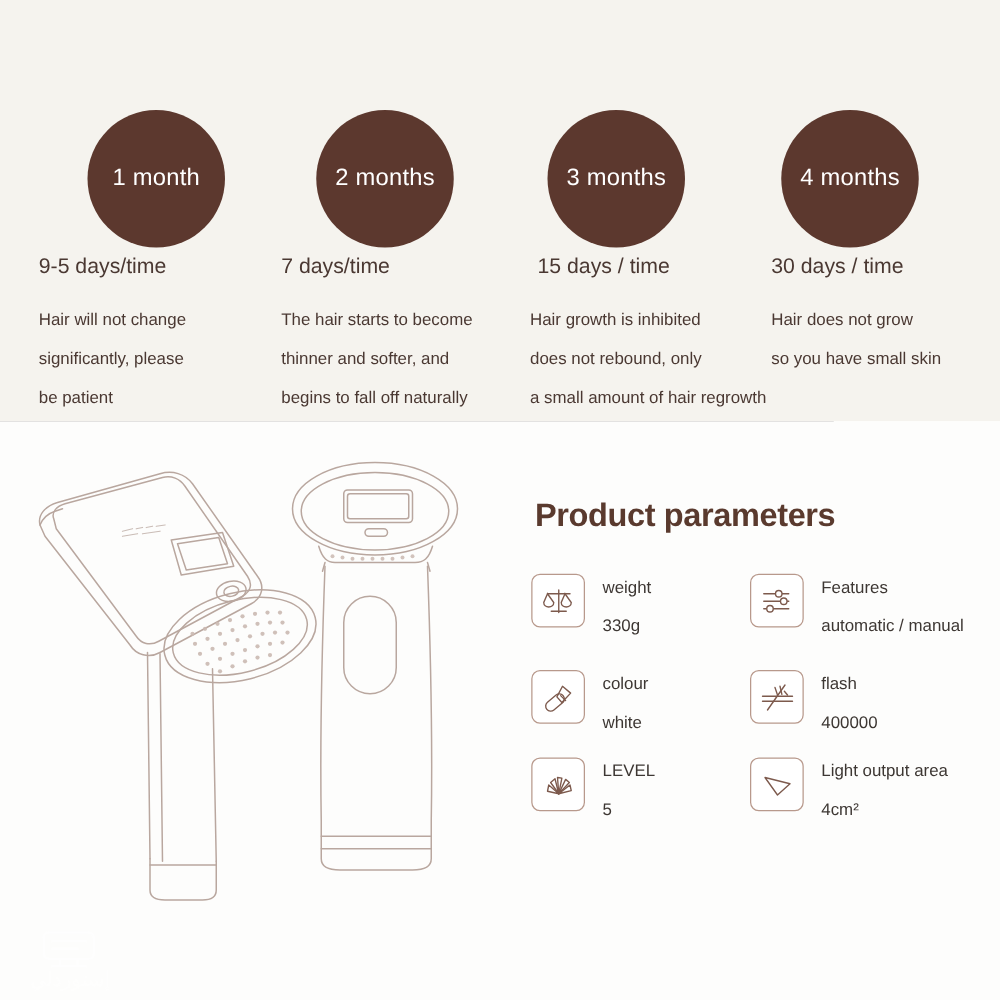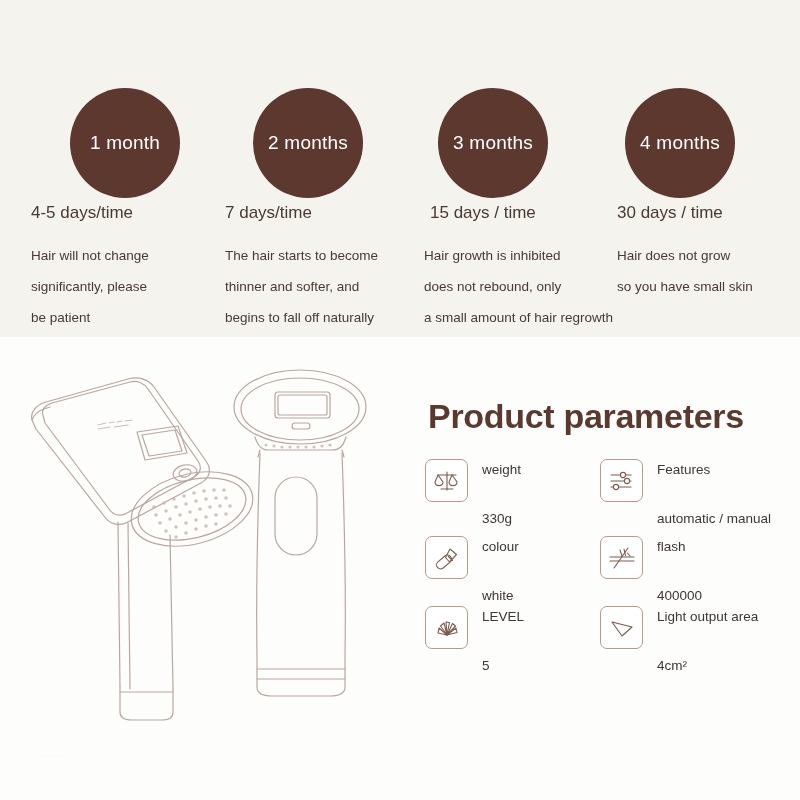--- a/index.html
+++ b/index.html
@@ -115,21 +115,21 @@
   .params-panel {
     position: absolute;
     left: 415px;
     top: 60px;
     width: 385px;
   }
   .params-title {
     position: absolute;
     left: 13px;
     top: 0px;
-    font-size: 34px;
+    font-size: 26px;
     font-weight: bold;
     color: #5a3a2e;
     letter-spacing: -0.3px;
   }
 
   .param-grid {
     position: absolute;
     left: 0px;
     top: 62px;
     width: 385px;
@@ -167,21 +167,21 @@
     font-size: 13.5px;
     color: #3d3733;
     line-height: 19px;
     white-space: nowrap;
   }
   .param-value {
     display: block;
     font-size: 13.5px;
     color: #3d3733;
     line-height: 19px;
-    margin-top: 30px;
+    margin-top: 12px;
     white-space: nowrap;
   }
 
   
   .watermark {
     position: absolute;
     left: 8px;
     top: 742px;
     width: 96px;
     height: 52px;
@@ -193,21 +193,21 @@
 
 <div id="page">
 
   <div class="timeline-section">
     <div class="timeline-cols">
 
       <div class="tl-col tl-col-0">
         <div class="tl-circle">
           <span>1 month</span>
         </div>
-        <div class="tl-freq">4-5 days/time</div>
+        <div class="tl-freq">9-5 days/time</div>
         <div class="tl-desc">
           <span class="tl-desc-line">Hair will not change</span>
           <span class="tl-desc-line">significantly, please</span>
           <span class="tl-desc-line">be patient</span>
         </div>
       </div>
 
       <div class="tl-col tl-col-1">
         <div class="tl-circle">
           <span>2 months</span>

